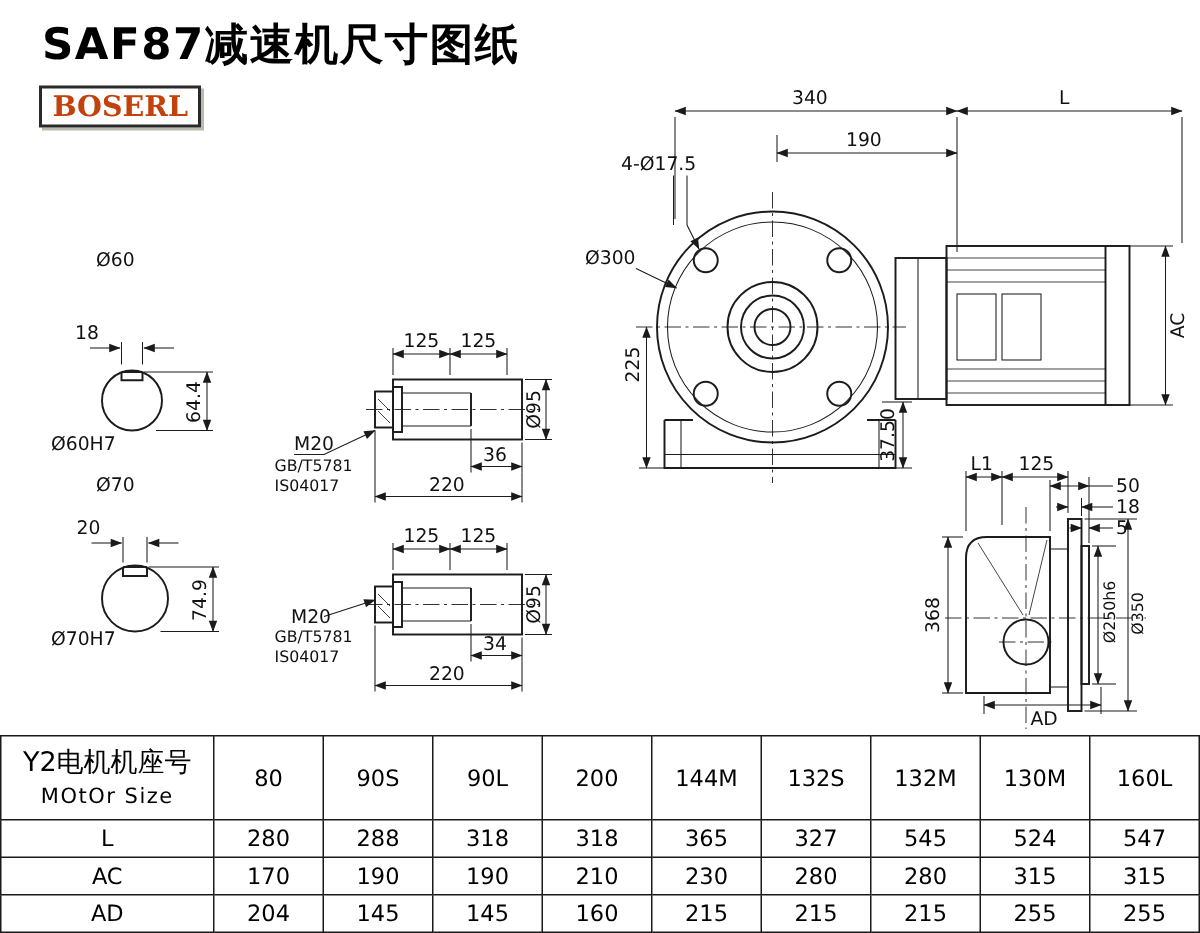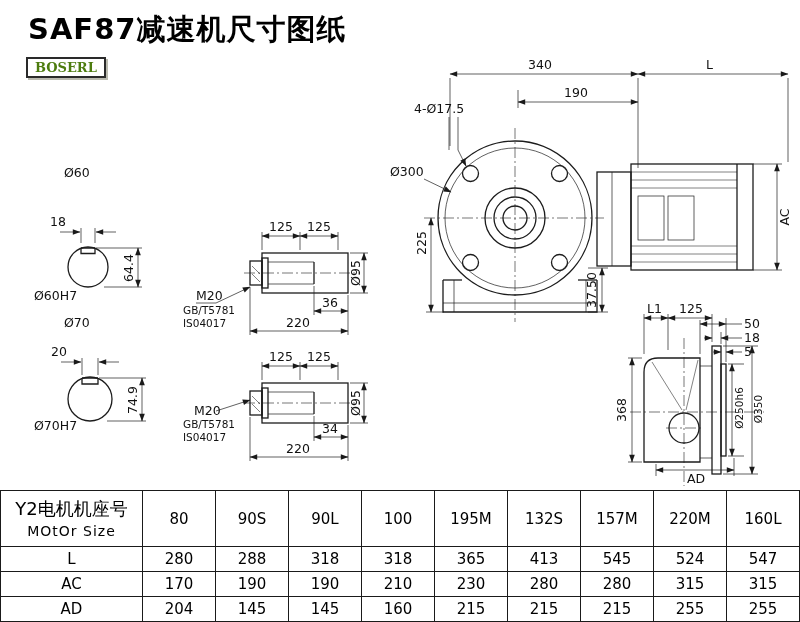--- a/index.html
+++ b/index.html
@@ -1,20 +1,20 @@
 <!DOCTYPE html>
 <html><head>
 <meta charset="utf-8">
 <style>
   * { margin:0; padding:0; box-sizing:border-box; }
   html,body { background:#fff; }
   body { width:800px; height:622px; font-family:"DejaVu Sans", sans-serif; }
   .page { position:relative; width:800px; height:622px; background:#fff; overflow:hidden; }
   .title { position:absolute; left:28px; top:10px; font-size:29px; font-weight:bold; color:#000; letter-spacing:1px; white-space:nowrap; }
-  .brand { position:absolute; left:26px; top:57px; border:2px solid #2a2a2a; box-shadow:2px 2px 0 rgba(130,130,110,.55); padding:1px 7px; font-family:"DejaVu Serif", serif; font-size:13px; font-weight:bold; color:#4d7c0f; background:#fff; }
+  .brand { position:absolute; left:26px; top:57px; border:2px solid #2a2a2a; box-shadow:2px 2px 0 rgba(130,130,110,.55); padding:1px 7px; font-family:"DejaVu Serif", serif; font-size:19px; font-weight:bold; color:#c2410c; background:#fff; }
   svg.draw { position:absolute; left:0; top:0; }
   .ol { fill:none; stroke:#1c1c1c; stroke-width:1.3; }
   .tl { fill:none; stroke:#1c1c1c; stroke-width:0.7; }
   .dl { fill:none; stroke:#1c1c1c; stroke-width:0.7; }
   .cl { fill:none; stroke:#1c1c1c; stroke-width:0.6; stroke-dasharray:11 3 2 3; }
   .hat { fill:none; stroke:#1c1c1c; stroke-width:0.55; }
   text.d { font:12.5px "DejaVu Sans", sans-serif; fill:#111; }
   text.s { font:10.5px "DejaVu Sans", sans-serif; fill:#111; }
   table.dims { position:absolute; left:0; top:490px; width:800px; height:132px; border-collapse:collapse; table-layout:fixed; background:#fff; }
   .dims td { border:1px solid #1a1a1a; text-align:center; vertical-align:middle; font-size:15px; color:#000; padding:0; }
@@ -323,35 +323,35 @@
   <table class="dims">
     <tbody>
       <tr class="hdr">
         <td class="c0">
           <div class="cn">Y2电机机座号</div>
           <div class="en">MOtOr Size</div>
         </td>
         <td>80</td>
         <td>90S</td>
         <td>90L</td>
-        <td>100</td>
-        <td>195M</td>
+        <td>200</td>
+        <td>144M</td>
         <td>132S</td>
-        <td>157M</td>
-        <td>220M</td>
+        <td>132M</td>
+        <td>130M</td>
         <td>160L</td>
       </tr>
       <tr>
         <td class="c0">L</td>
         <td>280</td>
         <td>288</td>
         <td>318</td>
         <td>318</td>
         <td>365</td>
-        <td>413</td>
+        <td>327</td>
         <td>545</td>
         <td>524</td>
         <td>547</td>
       </tr>
       <tr>
         <td class="c0">AC</td>
         <td>170</td>
         <td>190</td>
         <td>190</td>
         <td>210</td>

